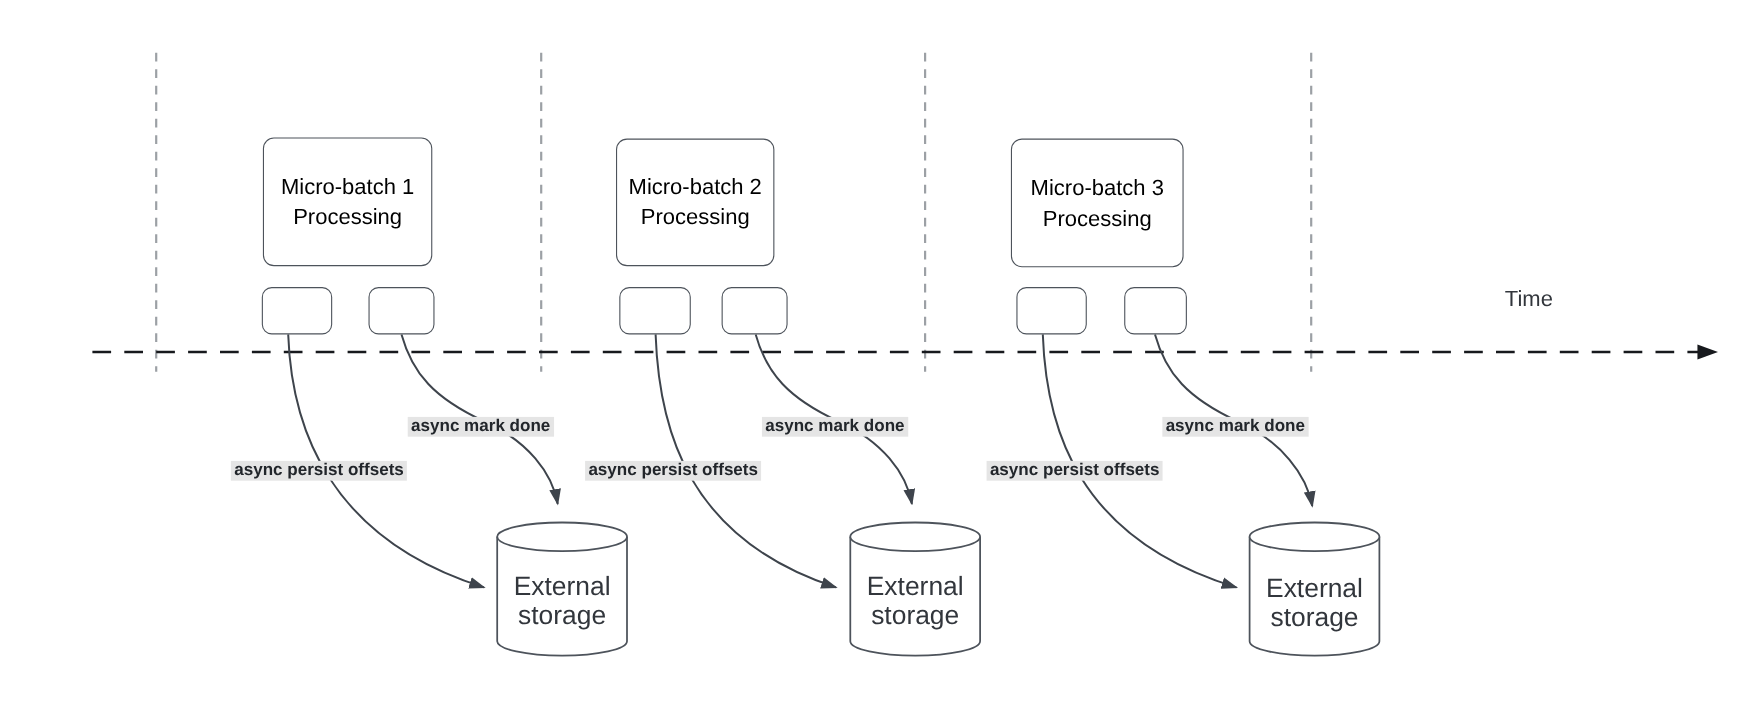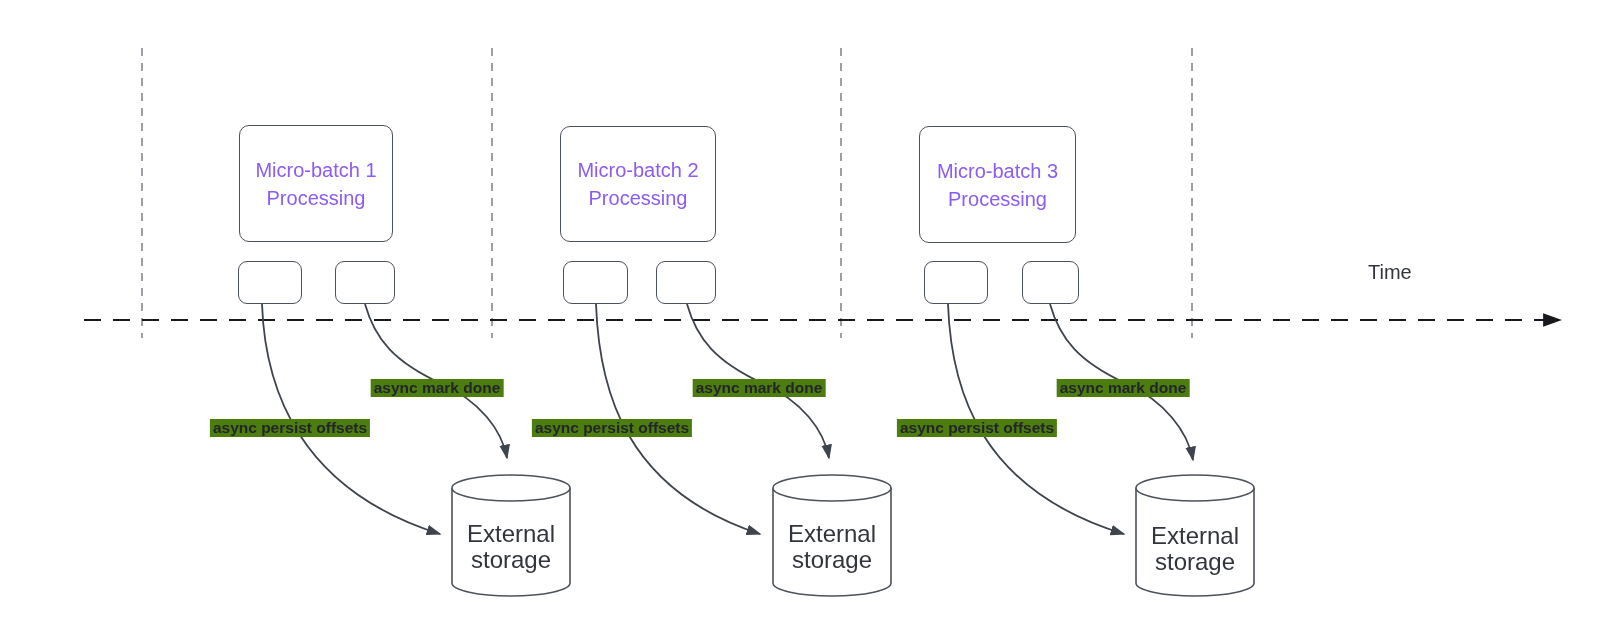--- a/index.html
+++ b/index.html
@@ -19,31 +19,31 @@
     border-radius: 10px;
     box-sizing: border-box;
   }
   .proc {
     display: flex;
     align-items: center;
     justify-content: center;
     text-align: center;
     font-size: 20px;
     line-height: 28px;
-    color: #8b5cf6;
+    color: #000000;
     white-space: pre-line;
   }
   .chip { border-radius: 9px; }
   .arrow-lbl {
     position: absolute;
     transform: translate(-50%, -50%);
     font-weight: bold;
     font-size: 15.5px;
     color: #22262b;
-    background: #4d7c0f;
+    background: #e5e5e5;
     padding: 0 3px;
     white-space: nowrap;
   }
   .store-lbl {
     position: absolute;
     transform: translateX(-50%);
     width: 130px;
     text-align: center;
     font-size: 24px;
     line-height: 26px;
@@ -100,21 +100,21 @@
       </g>
       <g>
         <path d="M1136 488 L1136 583 A59 13 0 0 0 1254 583 L1254 488"></path>
         <ellipse cx="1195" cy="488" rx="59" ry="13"></ellipse>
       </g>
     </g>
   </svg>
 
   <div class="node proc" style="left:239px; top:125px; width:154px; height:117px">Micro-batch 1
 Processing</div>
-  <div class="node proc" style="left:560px; top:126px; width:156px; height:116px">Micro-batch 2
+  <div class="node proc" style="left:560px; top:126px; width:144px; height:116px">Micro-batch 2
 Processing</div>
   <div class="node proc" style="left:919px; top:126px; width:157px; height:117px">Micro-batch 3
 Processing</div>
 
   <div class="node chip" style="left:238px; top:261px; width:64px; height:43px"></div>
   <div class="node chip" style="left:335px; top:261px; width:60px; height:43px"></div>
   <div class="node chip" style="left:563px; top:261px; width:65px; height:43px"></div>
   <div class="node chip" style="left:656px; top:261px; width:60px; height:43px"></div>
   <div class="node chip" style="left:924px; top:261px; width:64px; height:43px"></div>
   <div class="node chip" style="left:1022px; top:261px; width:57px; height:43px"></div>

